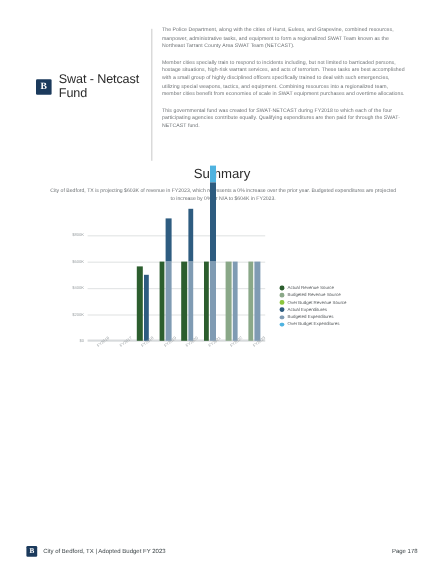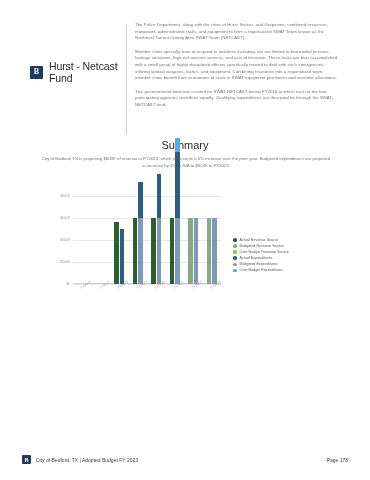--- a/index.html
+++ b/index.html
@@ -261,21 +261,21 @@
 </head>
 <body>
 
 <div class="page">
 
   <div class="header">
     <div class="title-col">
       <div class="logo-badge">
         <span>B</span>
       </div>
-      <div class="fund-title">Hurst - Netcast Fund</div>
+      <div class="fund-title">Swat - Netcast Fund</div>
     </div>
     <div class="divider"></div>
     <div class="body-col">
       <p>The Police Department, along with the cities of Hurst, Euless, and Grapevine, combined resources, manpower, administrative tasks, and equipment to form a regionalized SWAT Team known as the Northeast Tarrant County Area SWAT Team (NETCAST).</p>
       <p>Member cities specially train to respond to incidents including, but not limited to barricaded persons, hostage situations, high-risk warrant services, and acts of terrorism. These tasks are best accomplished with a small group of highly disciplined officers specifically trained to deal with such emergencies, utilizing special weapons, tactics, and equipment.  Combining resources into a regionalized team, member cities benefit from economies of scale in SWAT equipment purchases and overtime allocations.</p>
       <p>This governmental fund was created for SWAT-NETCAST during FY2018 to which each of the four participating agencies contribute equally. Qualifying expenditures are then paid for through the SWAT-NETCAST fund.</p>
     </div>
   </div>
 
   <div class="summary-heading">Summary</div>

